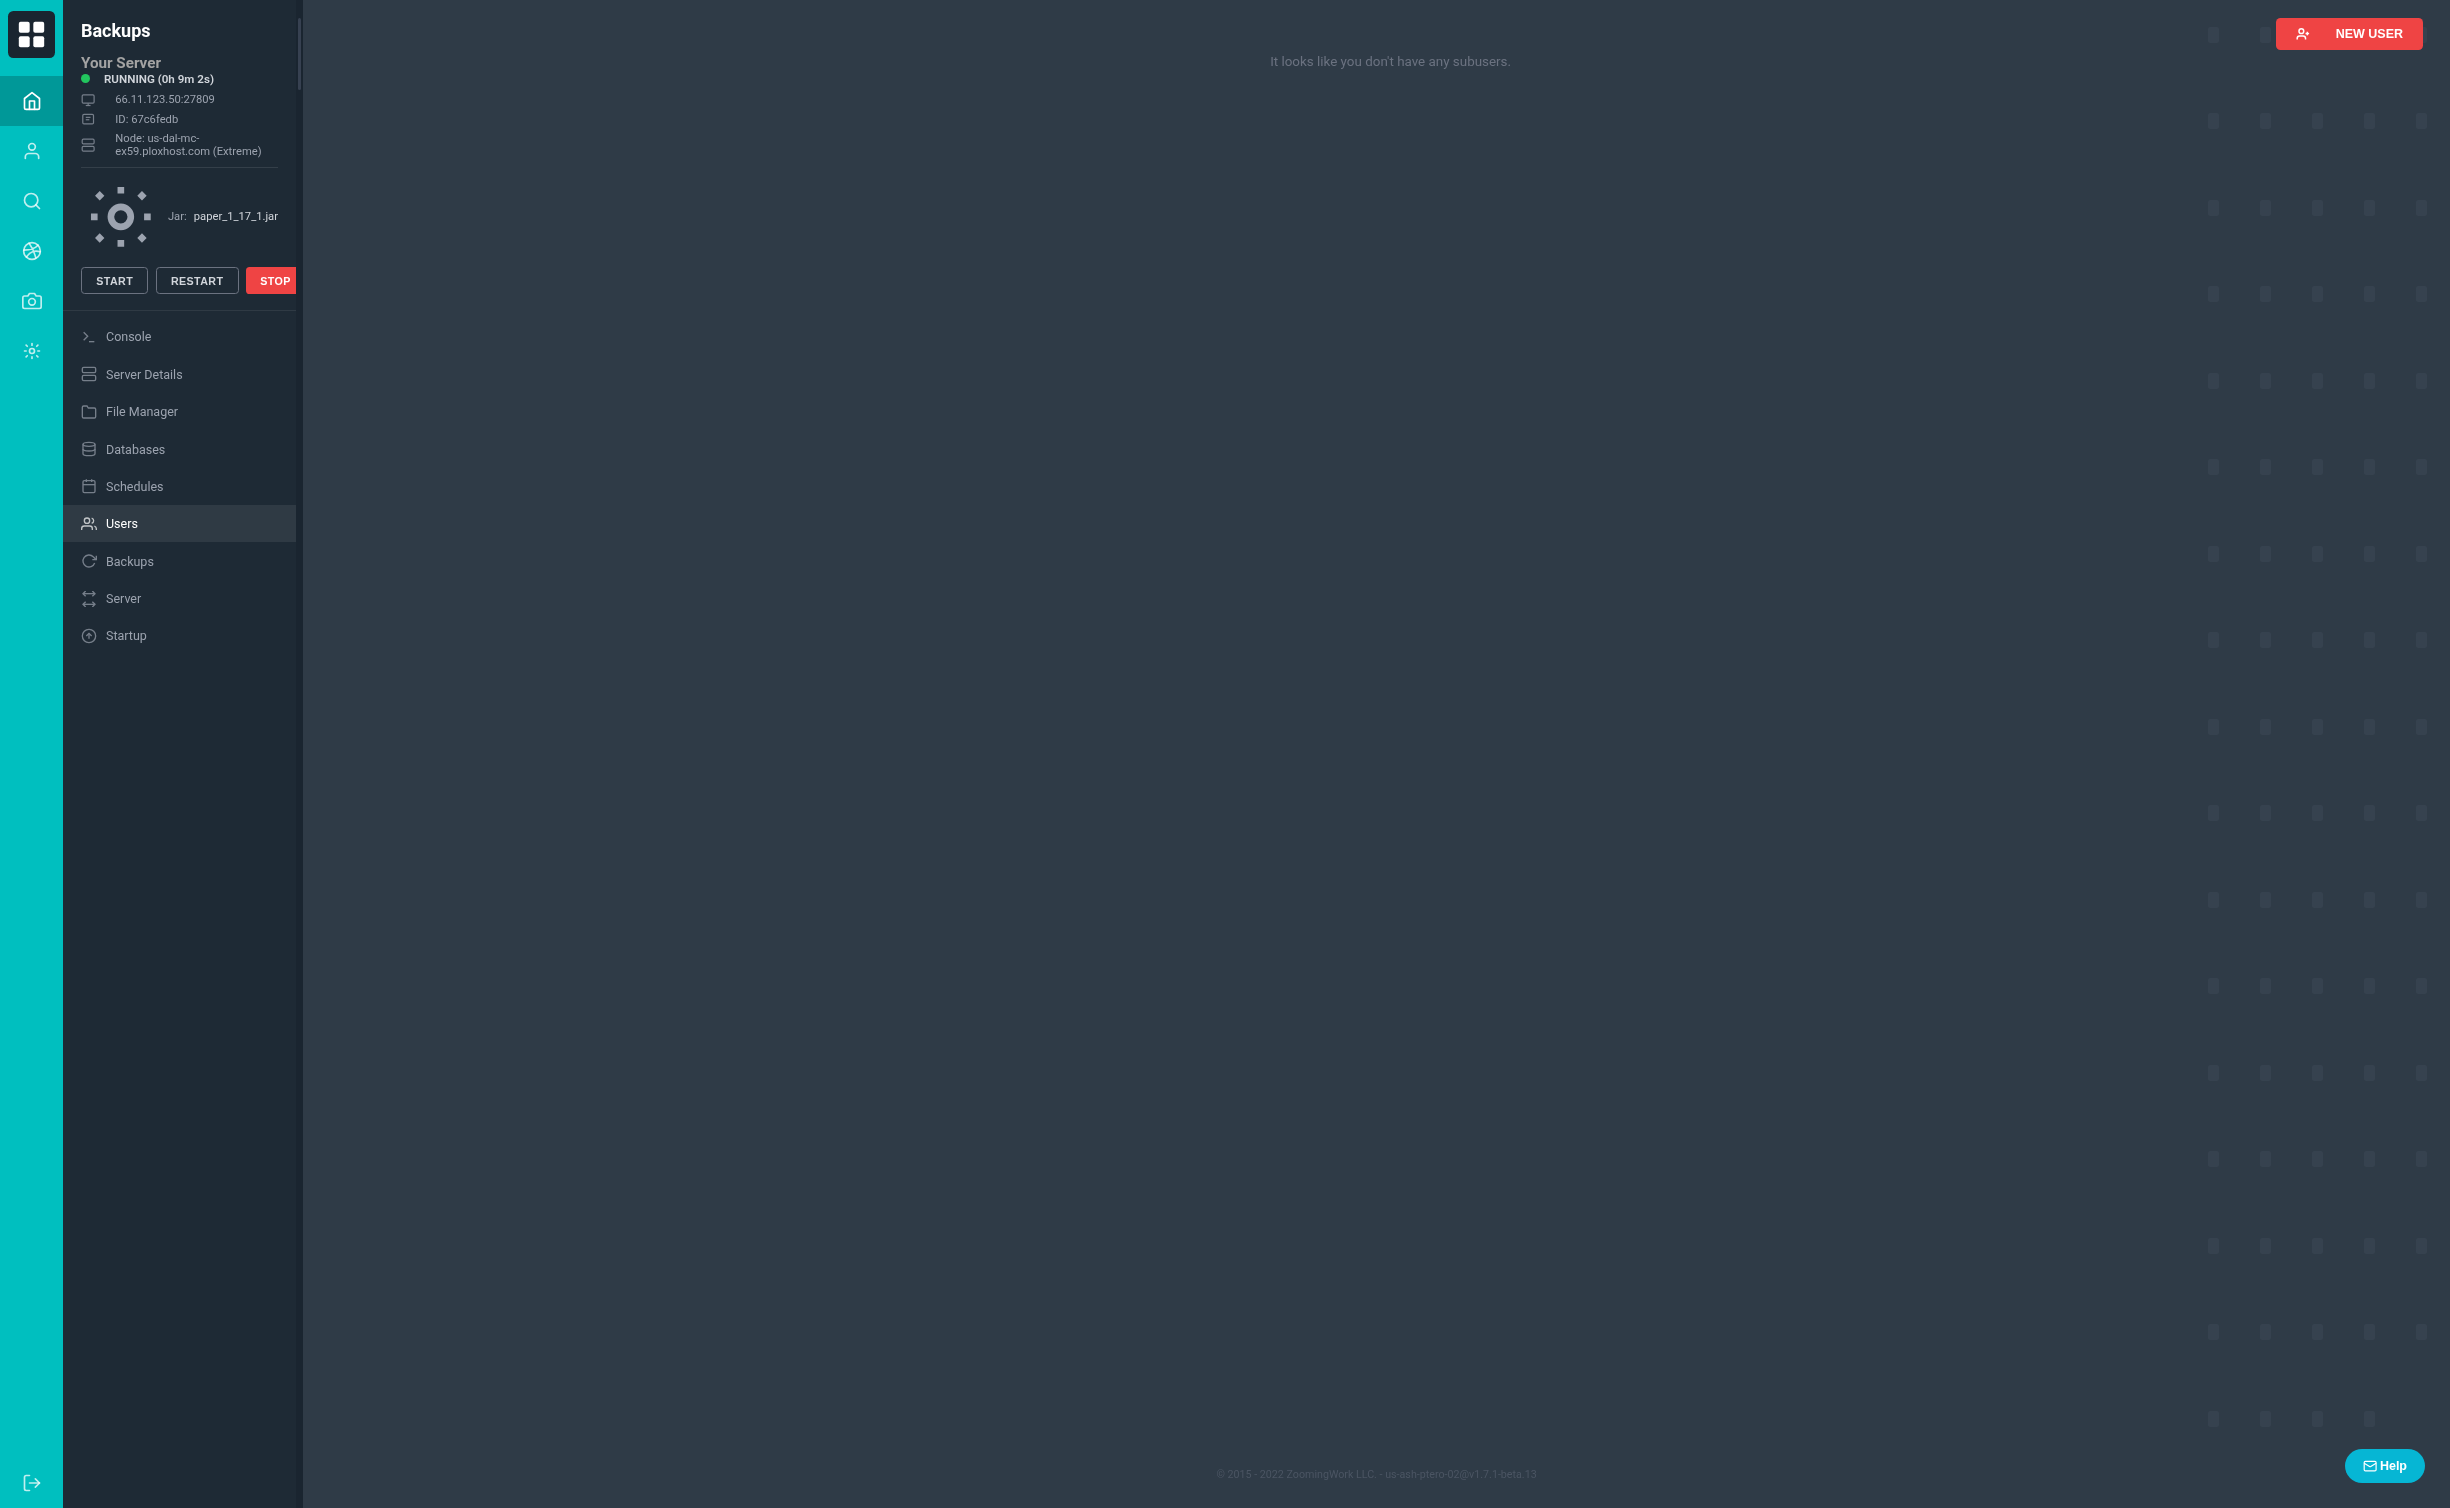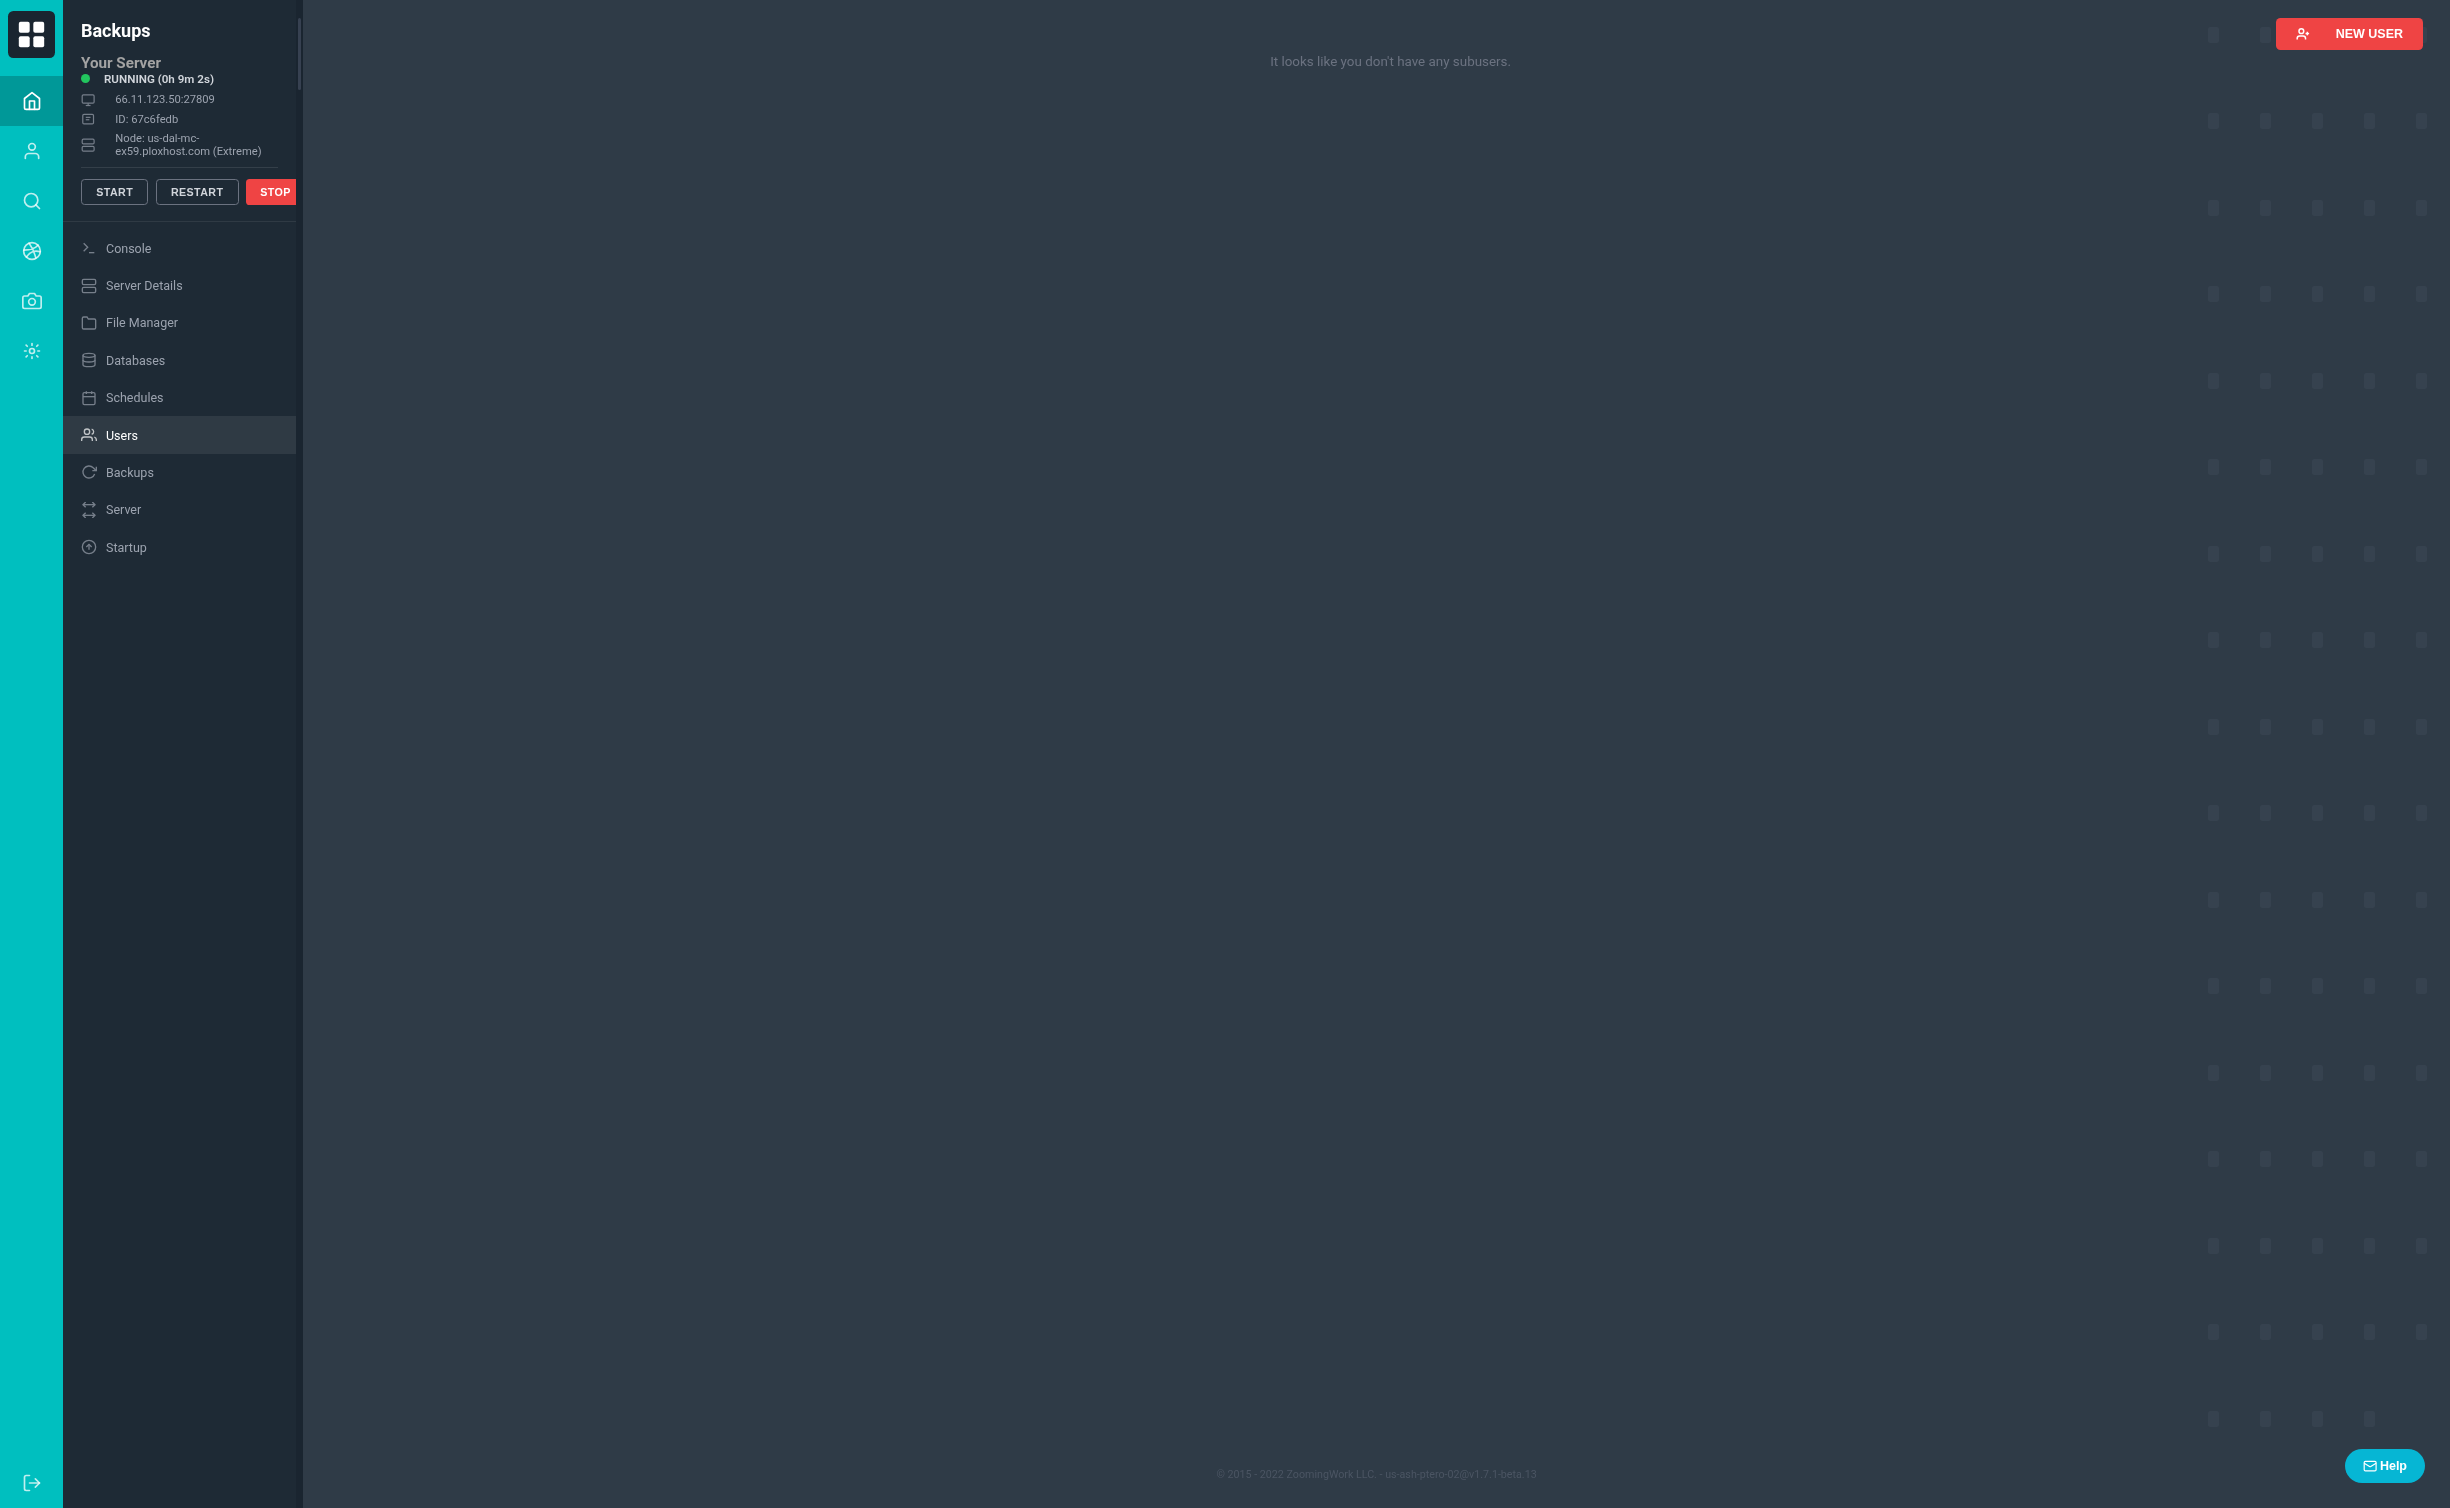--- a/index.html
+++ b/index.html
@@ -393,20 +393,28 @@
         <rect x="2" y="2" width="20" height="8" rx="2"></rect>
         <rect x="2" y="14" width="20" height="8" rx="2"></rect>
         <line x1="6" y1="6" x2="6.01" y2="6"></line>
         <line x1="6" y1="18" x2="6.01" y2="18"></line>
       </svg>
       <span>Node: us-dal-mc-ex59.ploxhost.com (Extreme)</span>
     </div>
 
     <hr class="divider">
 
+    <div class="jar-row">
+      <svg class="info-icon" viewBox="0 0 24 24" fill="none" stroke="currentColor" stroke-width="2">
+        <circle cx="12" cy="12" r="3"></circle>
+        <path d="M19.07 4.93l-1.41 1.41M4.93 4.93l1.41 1.41M4.93 19.07l1.41-1.41M19.07 19.07l-1.41-1.41M21 12h-2M5 12H3M12 21v-2M12 5V3"></path>
+      </svg>
+      <span>Jar:</span>
+      <span style="color:#d1d5db;">paper_1_17_1.jar</span>
+    </div>
 
 
     <div class="action-buttons">
       <button class="btn-start">START</button>
       <button class="btn-restart">RESTART</button>
       <button class="btn-stop">STOP</button>
     </div>
   </div>
 
   <nav class="nav-section">

